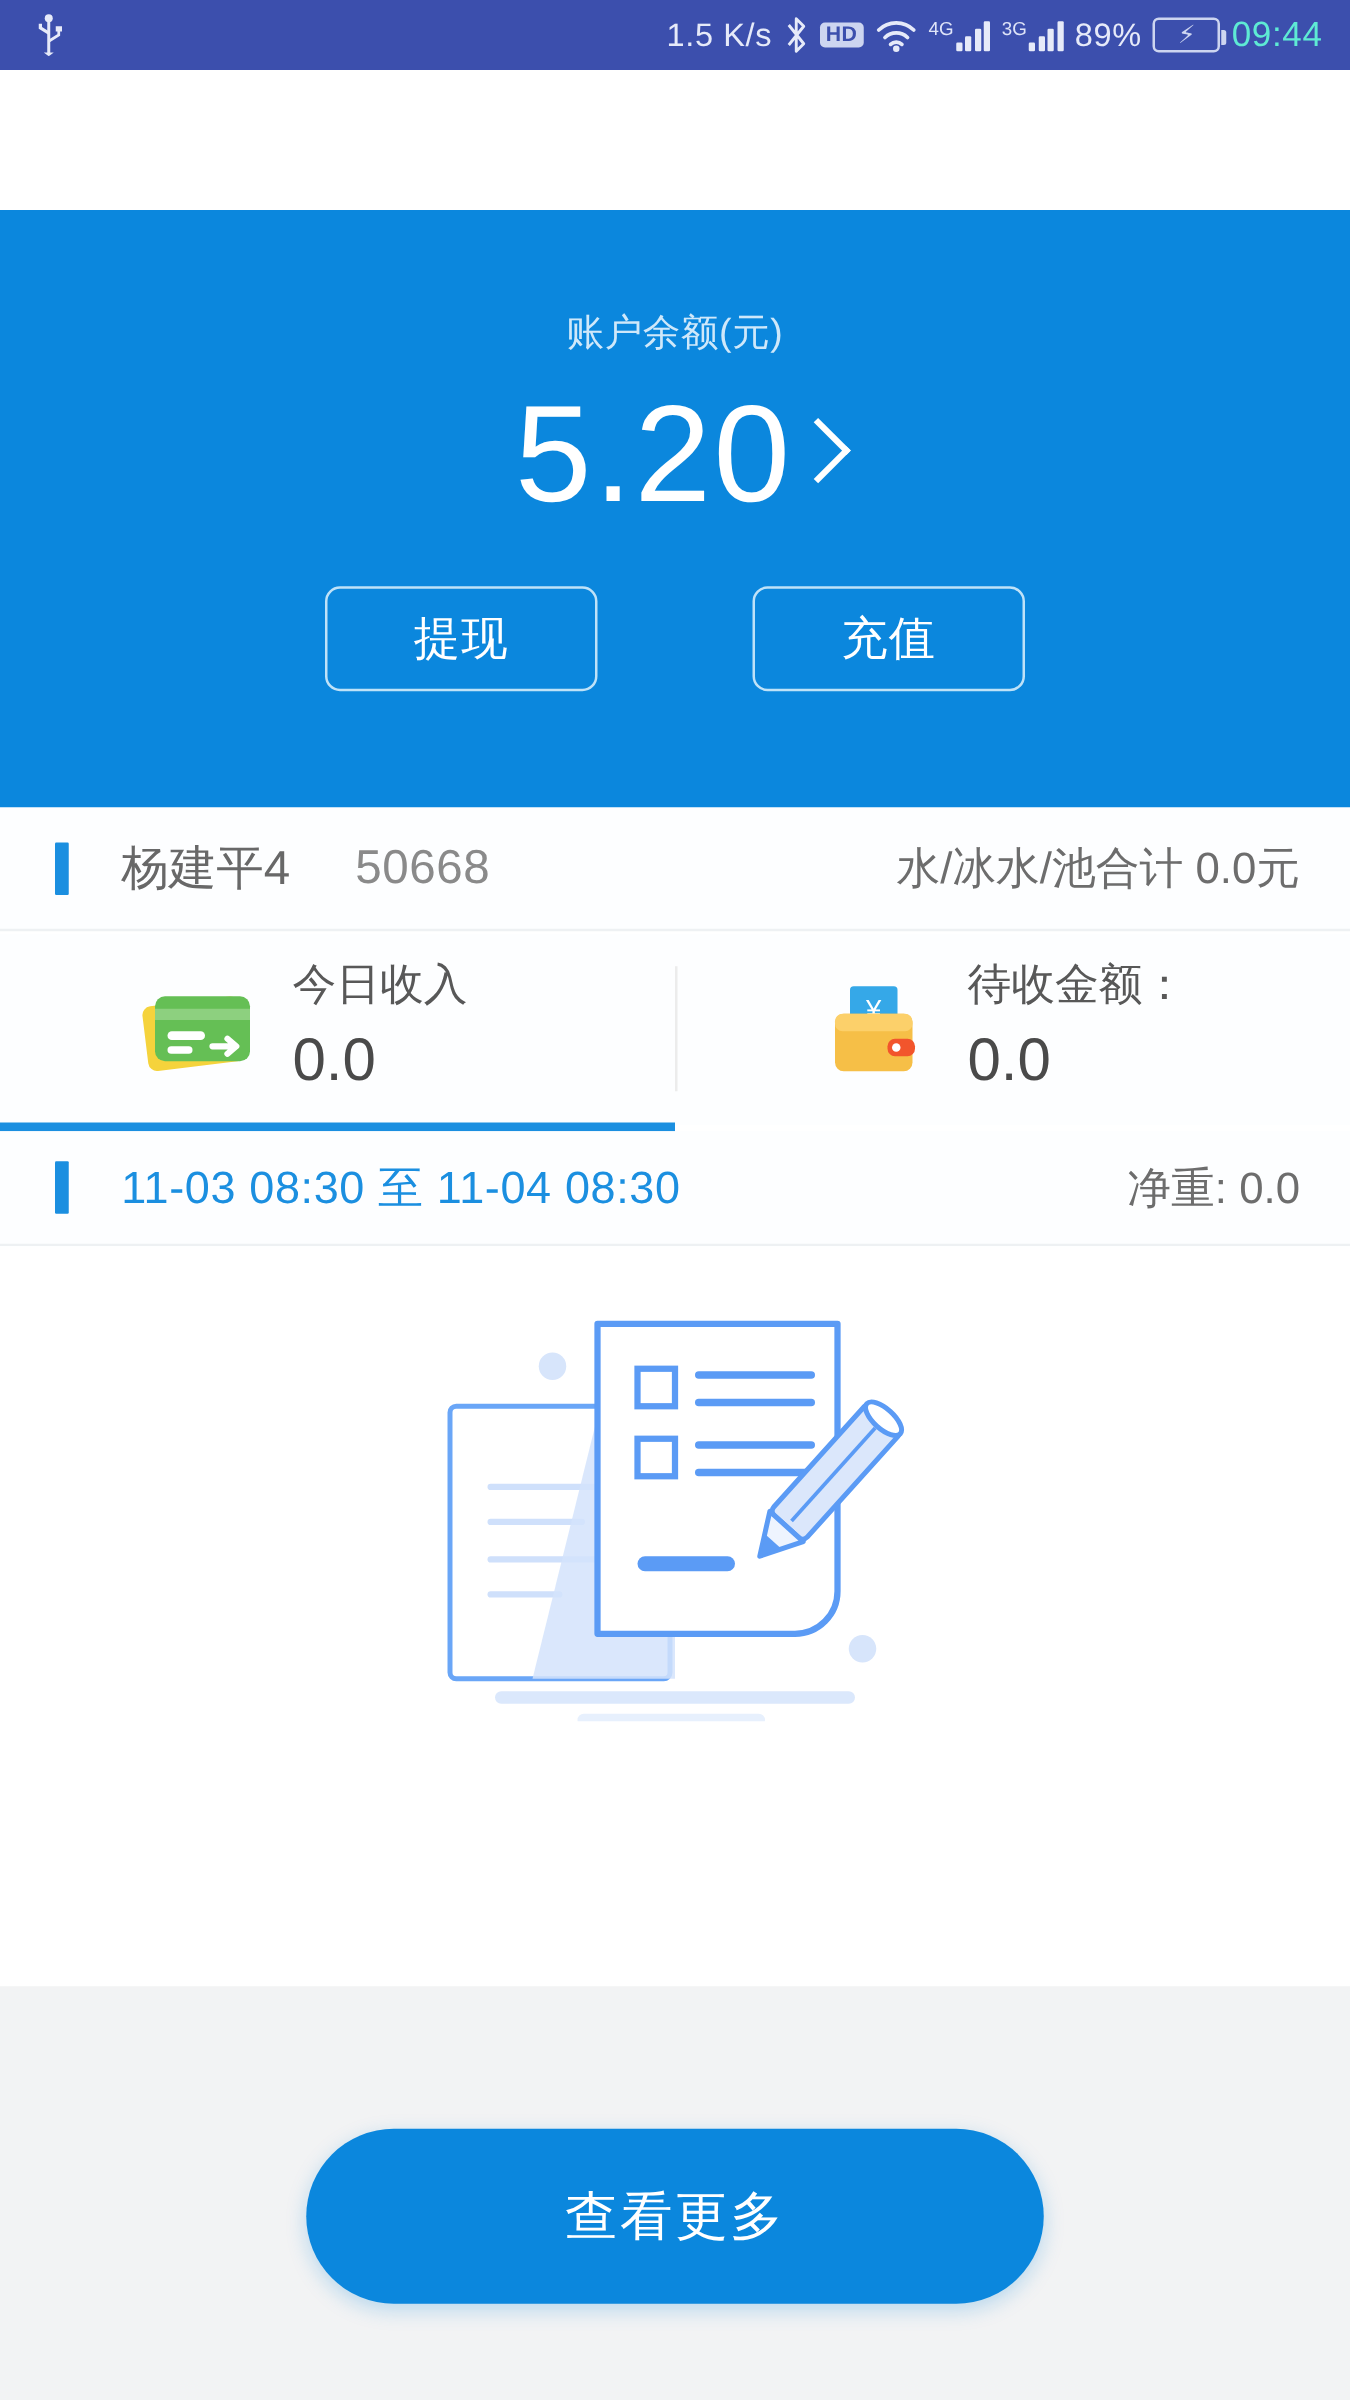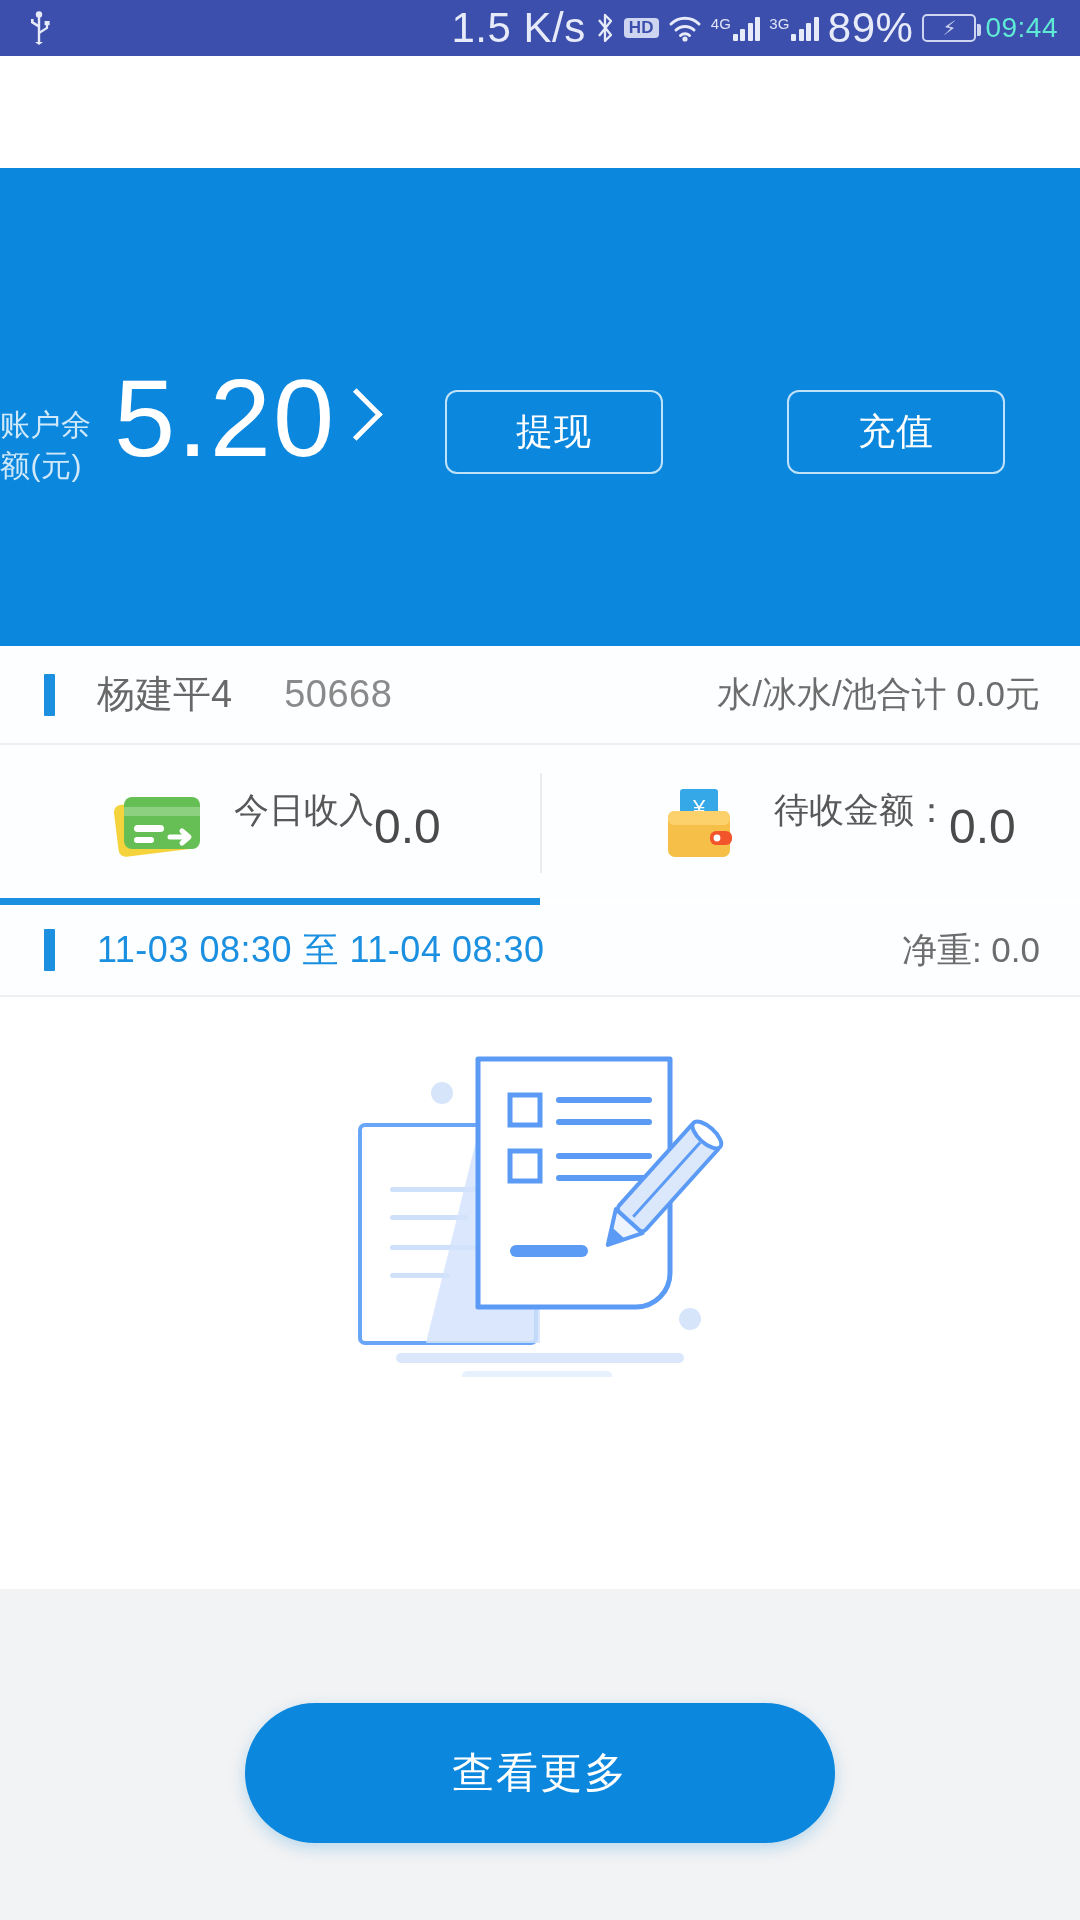--- a/index.html
+++ b/index.html
@@ -15,21 +15,21 @@
   .statusbar{
     position:absolute; left:0; top:0; width:1080px; height:56px;
     background:#3c4fad;
     display:flex; align-items:center;
     padding:0 22px 0 26px;
     color:#e9ecfb;
   }
   .sb-left{ display:flex; align-items:center; }
   .sb-right{ margin-left:auto; display:flex; align-items:center; gap:9px; }
   .usb-icon{ width:26px; height:34px; }
-  .sb-text{ font-size:42px; letter-spacing:.5px; color:#e6eaf9; white-space:nowrap; }
+  .sb-text{ font-size:26px; letter-spacing:.5px; color:#e6eaf9; white-space:nowrap; }
   .bt-icon{ width:20px; height:32px; }
   .hd-badge{
     background:#cdd5f0; color:#3c4fad; font-size:17px; font-weight:bold;
     border-radius:4px; padding:1px 5px 2px; line-height:1.05;
     letter-spacing:.3px;
   }
   .wifi-icon{ width:34px; height:28px; }
   .sig{ display:flex; align-items:flex-end; gap:1px; }
   .sig .g{ font-size:15px; align-self:flex-start; margin-right:1px; color:#dfe4f8; }
   .sig .bars{ display:flex; align-items:flex-end; gap:2.5px; height:26px; }
@@ -60,21 +60,21 @@
   .menu-line{ width:56px; height:9px; background:#ffffff; border-radius:2px; margin-left:13px; }
   .appbar-title{
     width:100%; text-align:center; color:#ffffff;
     font-size:44px; letter-spacing:1px;
   }
 
   
   .hero{
     position:absolute; left:0; top:168px; width:1080px; height:478px;
     background:#0b87dd;
-    display:flex; flex-direction:row; align-items:center;
+    display:flex; flex-direction:column; align-items:center;
   }
   .hero-label{
     margin-top:78px; color:#cfe8fa; font-size:30px; letter-spacing:.5px;
   }
   .hero-amount-row{
     margin-top:22px; display:flex; align-items:center; justify-content:center;
   }
   .hero-amount{
     color:#ffffff; font-size:110px; font-weight:300; line-height:1;
     letter-spacing:2px;
@@ -119,21 +119,21 @@
   }
   .stat{
     width:540px; height:153px; display:flex; align-items:center;
     position:relative;
   }
   .stat + .stat:before{
     content:""; position:absolute; left:0; top:26px; width:2px; height:100px;
     background:#ececec;
   }
   .stat-icon{ margin-left:112px; width:94px; height:78px; flex:none; }
-  .stat-txt{ margin-left:28px; display:flex; flex-direction:row; justify-content:center; }
+  .stat-txt{ margin-left:28px; display:flex; flex-direction:column; justify-content:center; }
   .stat-label{ font-size:35px; color:#585858; line-height:1.25; }
   .stat-value{ font-size:48px; color:#4a4a4a; line-height:1.3; margin-top:8px; }
   .stat-underline{
     position:absolute; left:0; top:898px; width:540px; height:7px; background:#1b8fe0;
   }
 
   
   .date-row{
     position:absolute; left:0; top:905px; width:1080px; height:92px;
     background:#fdfeff; display:flex; align-items:center;

